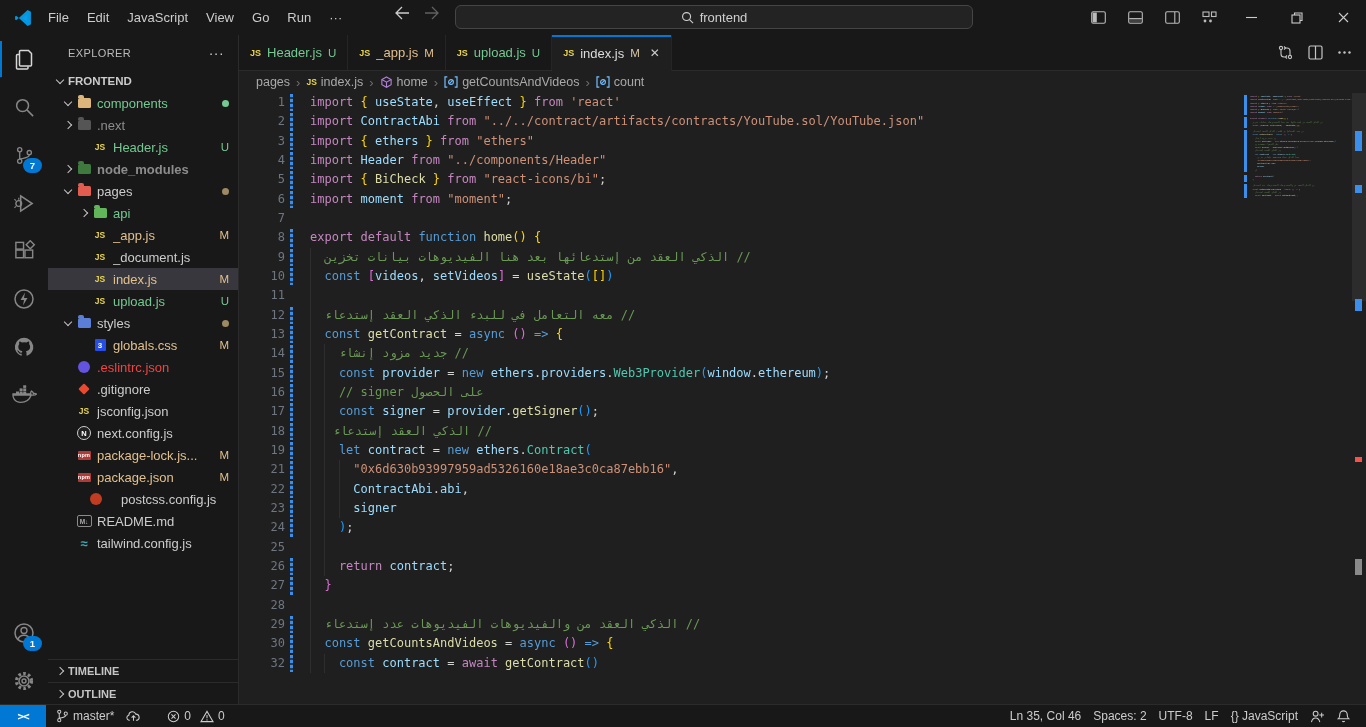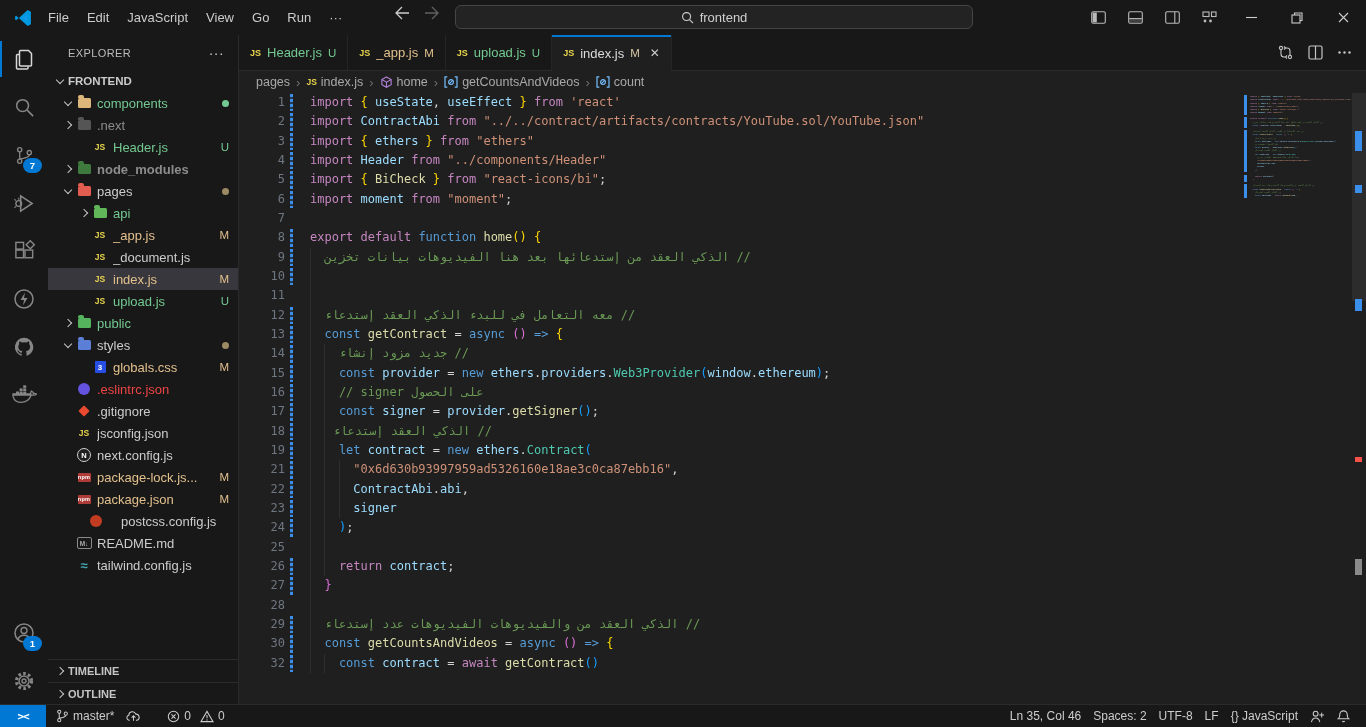--- a/index.html
+++ b/index.html
@@ -345,29 +345,20 @@
         </div>
         <div class="row" style="padding-left: 28px;">
           <span class="chev"></span>
           <span class="icw">
             <span class="ic-js">JS</span>
           </span>
           <span class="lbl" style="color: rgb(115, 201, 145);">upload.js</span>
           <span class="gitbadge" style="color: rgb(115, 201, 145);">U</span>
         </div>
         <div class="row" style="padding-left: 12px;">
-          <span class="chev">
-            <i></i>
-          </span>
-          <span class="icw">
-            <span class="ic-folder" style="background: rgb(84, 179, 92);"></span>
-          </span>
-          <span class="lbl" style="color: rgb(115, 201, 145);">public</span>
-        </div>
-        <div class="row" style="padding-left: 12px;">
           <span class="chev open">
             <i></i>
           </span>
           <span class="icw">
             <span class="ic-folder" style="background: rgb(91, 127, 215);"></span>
           </span>
           <span class="lbl" style="color: rgb(204, 204, 204);">styles</span>
           <span class="dot" style="background: rgb(157, 137, 99);"></span>
         </div>
         <div class="row" style="padding-left: 28px;">
@@ -593,20 +584,21 @@
           <div class="line">
             <div class="num">9</div>
             <div class="modbar"></div>
             <div class="guide" style="left: 71px;"></div>
             <div class="codetext" style="left: 85.448px;"><span class="tk-c">تخزين‎ بيانات‎ الفيديوهات‎ هنا‎ بعد‎ إستدعائها‎ من‎ العقد‎ الذكي‎ //</span></div>
           </div>
           <div class="line">
             <div class="num">10</div>
             <div class="modbar"></div>
             <div class="guide" style="left: 71px;"></div>
+            <div class="codetext" style="left: 85.448px;"><span class="tk-k">const </span><span class="tk-b2">[</span><span class="tk-v">videos</span><span class="tk-w">, </span><span class="tk-v">setVideos</span><span class="tk-b2">]</span><span class="tk-w"> = </span><span class="tk-f">useState</span><span class="tk-b3">(</span><span class="tk-b1">[]</span><span class="tk-b3">)</span></div>
           </div>
           <div class="line">
             <div class="num">11</div>
             <div class="guide" style="left: 71px;"></div>
             <div class="codetext" style="left: 71px;"></div>
           </div>
           <div class="line">
             <div class="num">12</div>
             <div class="modbar"></div>
             <div class="guide" style="left: 71px;"></div>

